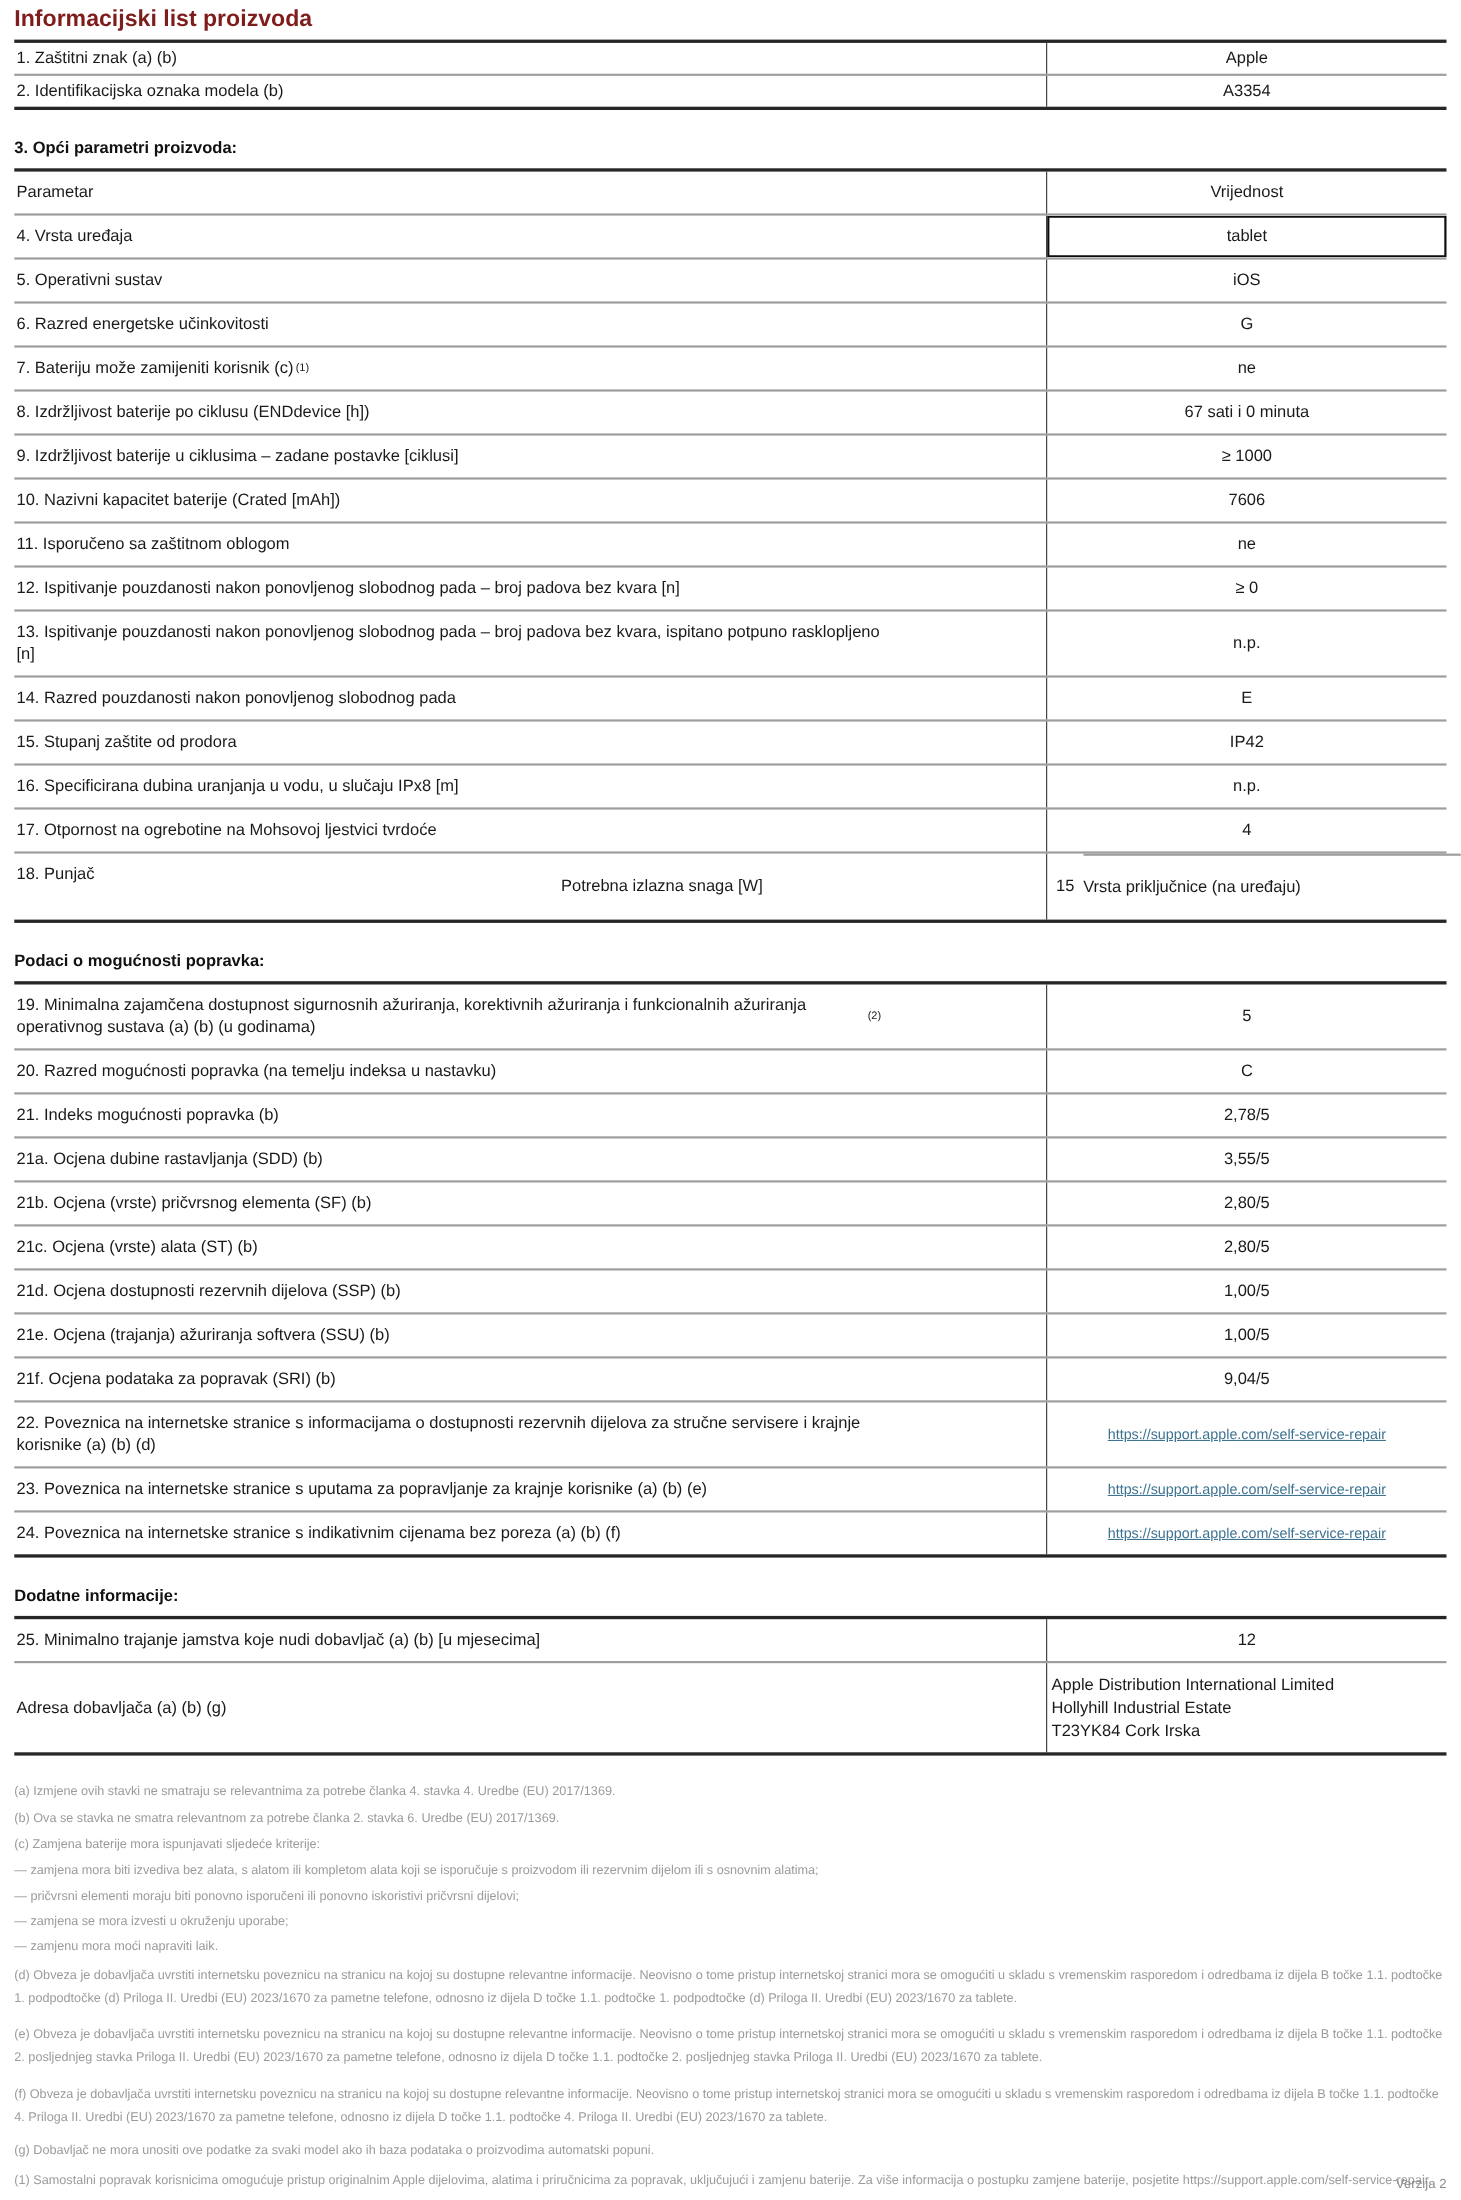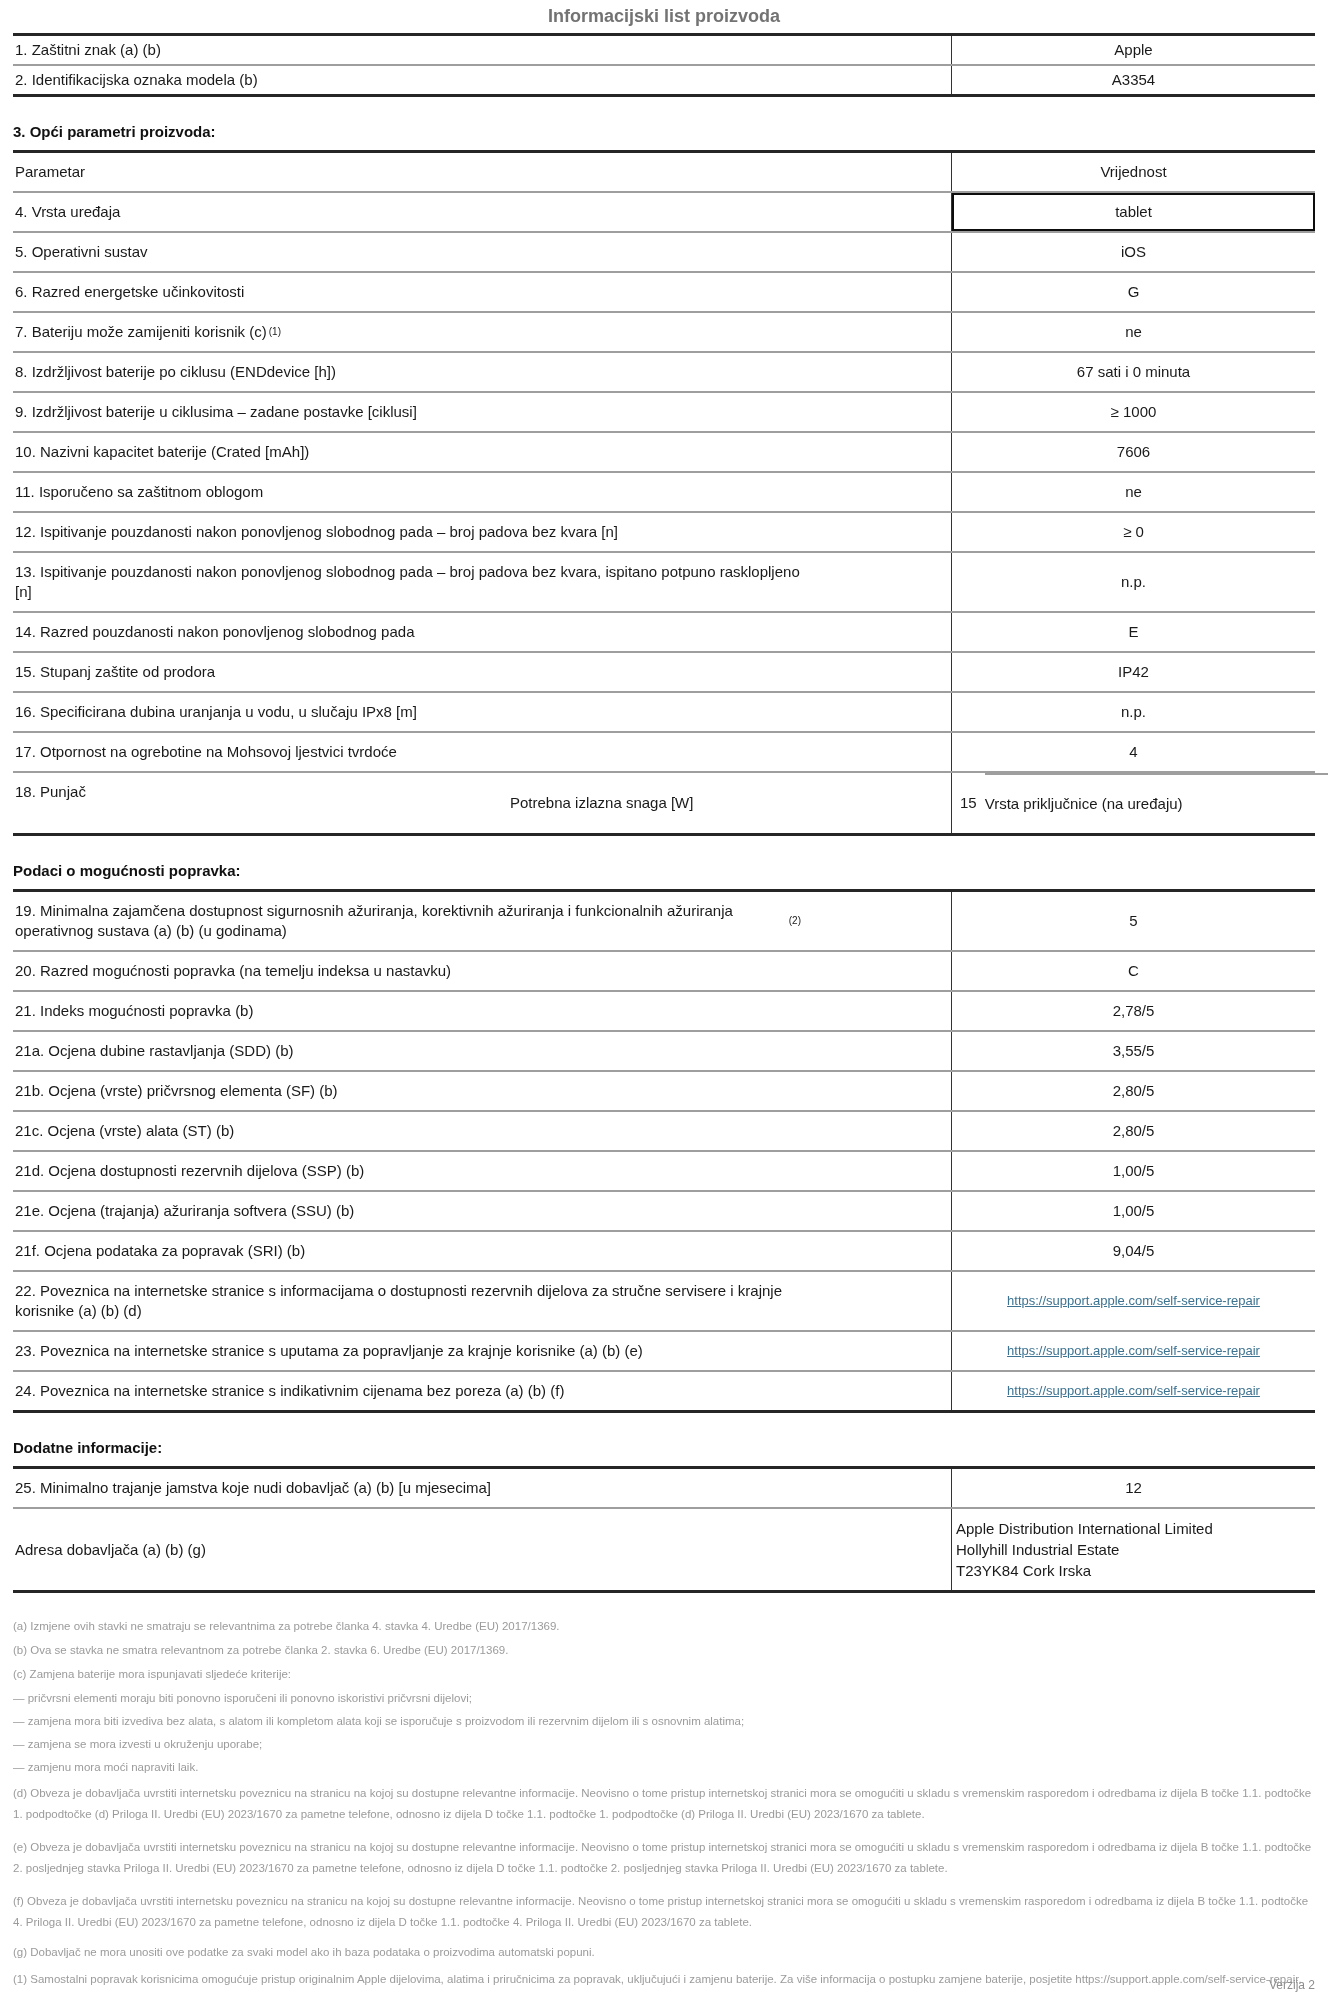--- a/index.html
+++ b/index.html
@@ -1,18 +1,18 @@
 <!DOCTYPE html>
 <html style="--link-color: #3d7391;"><head>
 <meta charset="utf-8">
 <style>
   html,body{margin:0;padding:0;background:#fff;}
   body{width:1328px;font-family:"Liberation Sans", sans-serif;color:#1a1a1a;}
   .page{width:1328px;height:2000px;overflow:hidden;box-sizing:border-box;padding:0 13px;position:relative;}
-  .title{font-size:18px;font-weight:bold;text-align:center;margin:6px 0 6px;color:#737373;}
+  .title{font-size:21px;font-weight:bold;margin:6px 0 6px;color:#7f1d1d;}
   .tbl{border-top:3px solid #262626;border-bottom:3px solid #262626;width:1302px;}
   .row{display:flex;align-items:stretch;}
   .row + .row{border-top:2px solid #9e9e9e;}
   .lab{flex:0 0 938px;box-sizing:border-box;padding:9px 150px 9px 2px;font-size:15px;line-height:20px;display:flex;align-items:center;}
   .lab .lt{display:inline;}
   sup.fnref{font-size:10px;line-height:0;margin-left:2px;}
   .val{flex:1;box-sizing:border-box;border-left:1px solid #333;display:flex;align-items:center;justify-content:center;text-align:center;font-size:15px;line-height:20px;padding:9px 8px;}
   .val.hl{box-shadow:inset 0 0 0 2px #0d0d0d;}
   .tbl.small .lab{padding-top:4px;padding-bottom:4px;}
   .tbl.small .val{padding-top:4px;padding-bottom:4px;}
@@ -206,22 +206,22 @@
         <div>Hollyhill Industrial Estate</div>
         <div>T23YK84 Cork Irska</div>
       </div>
     </div>
   </div>
 
   <div class="fnotes">
     <p class="fn">(a) Izmjene ovih stavki ne smatraju se relevantnima za potrebe članka 4. stavka 4. Uredbe (EU) 2017/1369.</p>
     <p class="fn">(b) Ova se stavka ne smatra relevantnom za potrebe članka 2. stavka 6. Uredbe (EU) 2017/1369.</p>
     <p class="fn">(c) Zamjena baterije mora ispunjavati sljedeće kriterije:</p>
+    <p class="fn bullet">— zamjena mora biti izvediva bez alata, s alatom ili kompletom alata koji se isporučuje s proizvodom ili rezervnim dijelom ili s osnovnim alatima;</p>
     <p class="fn bullet">— pričvrsni elementi moraju biti ponovno isporučeni ili ponovno iskoristivi pričvrsni dijelovi;</p>
-    <p class="fn bullet">— zamjena mora biti izvediva bez alata, s alatom ili kompletom alata koji se isporučuje s proizvodom ili rezervnim dijelom ili s osnovnim alatima;</p>
     <p class="fn bullet">— zamjena se mora izvesti u okruženju uporabe;</p>
     <p class="fn bullet">— zamjenu mora moći napraviti laik.</p>
     <p class="fn para">(d) Obveza je dobavljača uvrstiti internetsku poveznicu na stranicu na kojoj su dostupne relevantne informacije. Neovisno o tome pristup internetskoj stranici mora se omogućiti u skladu s vremenskim rasporedom i odredbama iz dijela B točke 1.1. podtočke 1. podpodtočke (d) Priloga II. Uredbi (EU) 2023/1670 za pametne telefone, odnosno iz dijela D točke 1.1. podtočke 1. podpodtočke (d) Priloga II. Uredbi (EU) 2023/1670 za tablete.</p>
     <p class="fn para">(e) Obveza je dobavljača uvrstiti internetsku poveznicu na stranicu na kojoj su dostupne relevantne informacije. Neovisno o tome pristup internetskoj stranici mora se omogućiti u skladu s vremenskim rasporedom i odredbama iz dijela B točke 1.1. podtočke 2. posljednjeg stavka Priloga II. Uredbi (EU) 2023/1670 za pametne telefone, odnosno iz dijela D točke 1.1. podtočke 2. posljednjeg stavka Priloga II. Uredbi (EU) 2023/1670 za tablete.</p>
     <p class="fn para">(f) Obveza je dobavljača uvrstiti internetsku poveznicu na stranicu na kojoj su dostupne relevantne informacije. Neovisno o tome pristup internetskoj stranici mora se omogućiti u skladu s vremenskim rasporedom i odredbama iz dijela B točke 1.1. podtočke 4. Priloga II. Uredbi (EU) 2023/1670 za pametne telefone, odnosno iz dijela D točke 1.1. podtočke 4. Priloga II. Uredbi (EU) 2023/1670 za tablete.</p>
     <p class="fn">(g) Dobavljač ne mora unositi ove podatke za svaki model ako ih baza podataka o proizvodima automatski popuni.</p>
     <p class="fn note1">(1) Samostalni popravak korisnicima omogućuje pristup originalnim Apple dijelovima, alatima i priručnicima za popravak, uključujući i zamjenu baterije. Za više informacija o postupku zamjene baterije, posjetite https://support.apple.com/self-service-repair.</p>
 
   </div>
 

